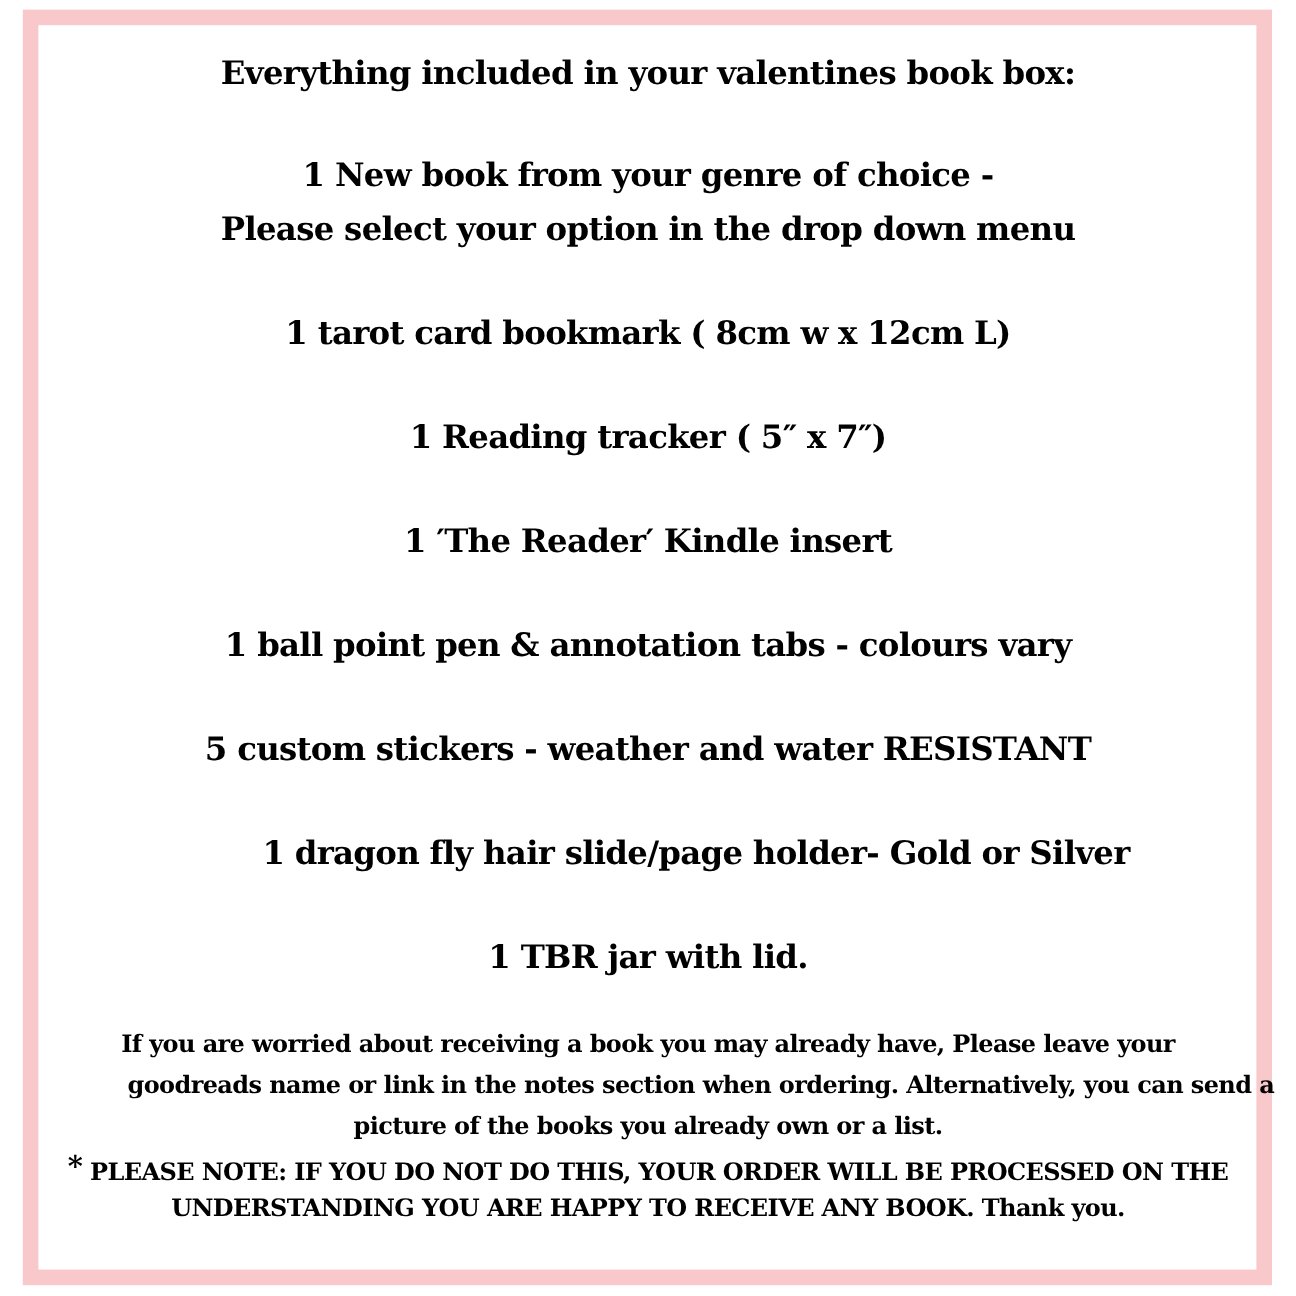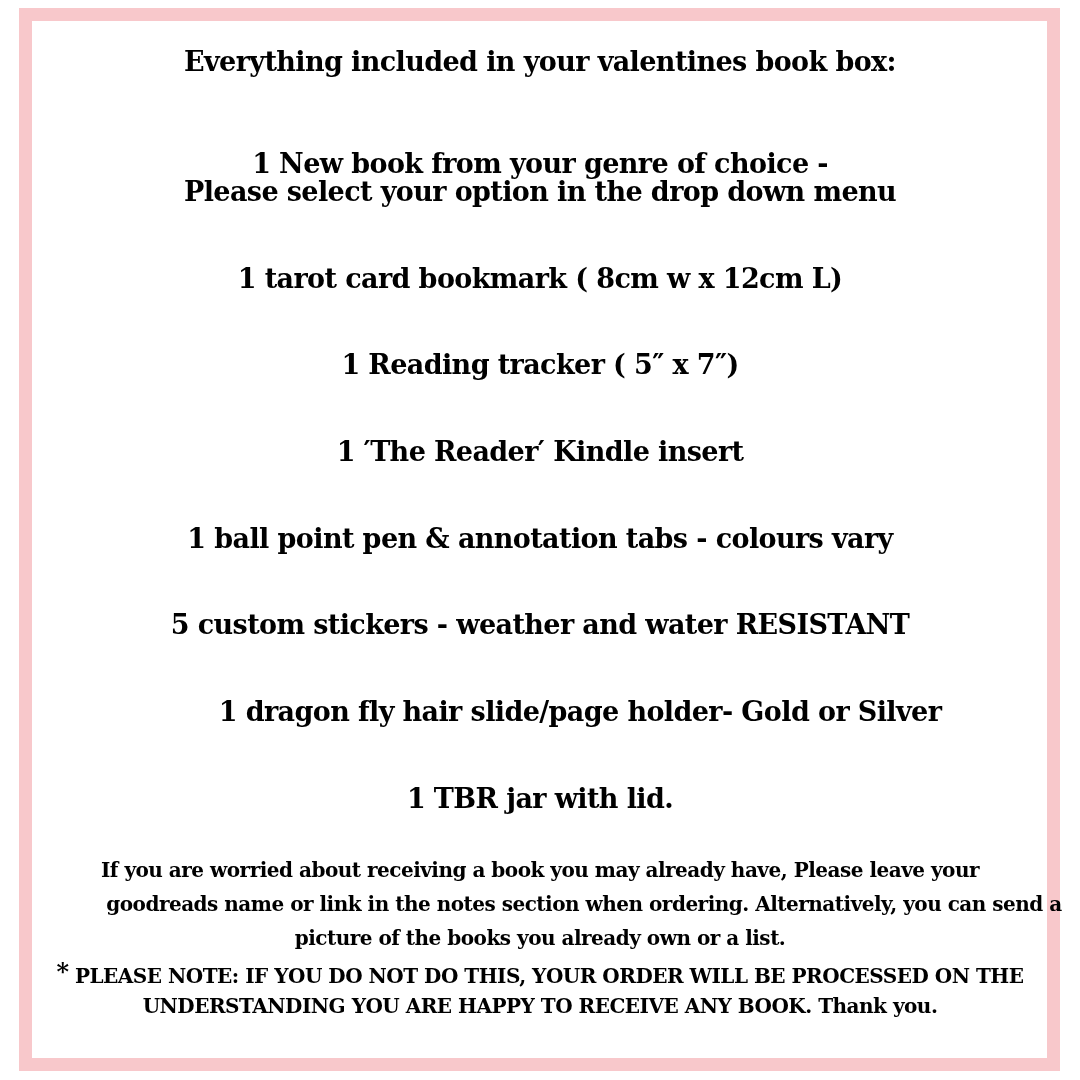--- a/index.html
+++ b/index.html
@@ -49,21 +49,21 @@
       vertical-align: 3px;
     }
   </style>
 </head>
 <body>
 
 <div class="frame"></div>
 
 <div class="line big" style="top:46px;">Everything included in your valentines book box:</div>
 
-<div class="line big" style="top:148px;">1 New book from your genre of choice -</div>
+<div class="line big" style="top:131px;">1 New book from your genre of choice -</div>
 <div class="line big" style="top:176px;">Please select your option in the drop down menu</div>
 
 <div class="line big" style="top:263px;">1 tarot card bookmark ( 8cm w x 12cm L)</div>
 
 <div class="line big" style="top:349px;">1 Reading tracker ( 5″ x 7″)</div>
 
 <div class="line big" style="top:436px;">1 ′The Reader′ Kindle insert</div>
 
 <div class="line big" style="top:523px;">1 ball point pen &amp; annotation tabs - colours vary</div>
 

